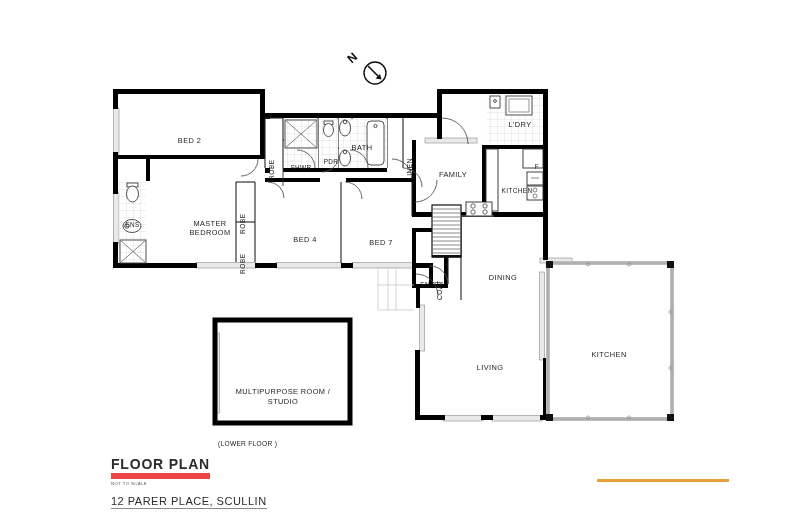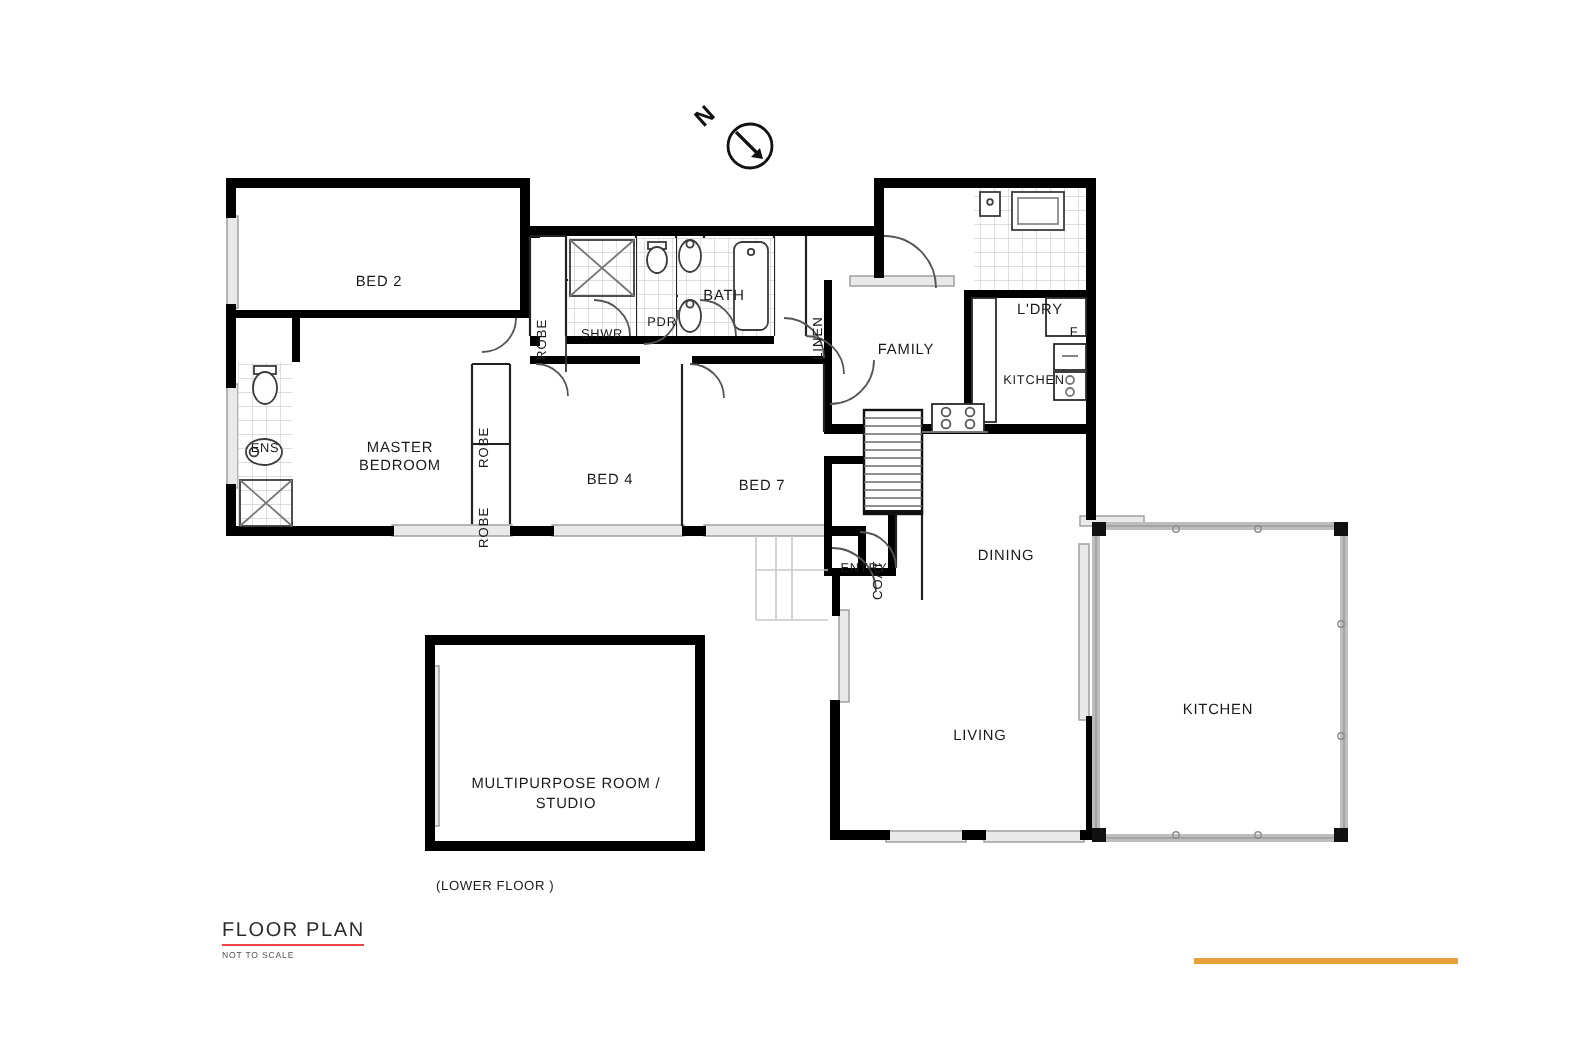--- a/index.html
+++ b/index.html
@@ -9,22 +9,22 @@
   #plan{position:absolute;left:0;top:0;width:790px;height:527px;}
 
   .lbl{position:absolute;font-family:"Liberation Sans",sans-serif;
        color:#1a1a1a;white-space:pre;letter-spacing:.4px;margin-top:16px;}
   .room{font-size:7.4px;text-align:center;line-height:9px;}
   .small{font-size:6.4px;}
   .vert{writing-mode:vertical-rl;transform:rotate(180deg);font-size:6.6px;letter-spacing:.5px;}
 
   
   #titleblock{position:absolute;left:111px;top:455px;}
-  #fp-title{font-size:10px;letter-spacing:.8px;color:#2b2b2b;
-            border-bottom:1px solid #ef4444;display:inline-block;padding-bottom:1px;}
+  #fp-title{font-size:14px;letter-spacing:.8px;color:#2b2b2b;
+            border-bottom:6px solid #ef4444;display:inline-block;padding-bottom:1px;font-weight:bold;}
   #fp-sub{font-size:4.3px;letter-spacing:.4px;color:#555;margin-top:2px;}
   #fp-addr{font-size:11px;letter-spacing:.5px;color:#2b2b2b;margin-top:9px;
            border-bottom:1px solid #8a8a8a;display:inline-block;padding-bottom:1px;}
 
   #lowerfloor{position:absolute;left:218px;top:440px;font-size:6.6px;color:#1a1a1a;letter-spacing:.3px;}
 
   
   #brand{position:absolute;left:597px;top:478px;}
   #brand-text{font-family:"Liberation Serif",serif;font-weight:bold;font-size:19px;
               letter-spacing:1.4px;color:#16305c;line-height:19px;}
@@ -280,21 +280,21 @@
     <line x1="388" y1="268" x2="388" y2="310"></line>
     <line x1="396" y1="268" x2="396" y2="310"></line>
     <line x1="378" y1="285" x2="414" y2="285"></line>
     <line x1="378" y1="310" x2="414" y2="310"></line>
   </g>
 
 </svg>
 
 <div class="lbl room" style="left:152px;top:120px;width:75px;">BED 2</div>
 
-<div class="lbl room" style="left:160px;top:203px;width:80px;"><span style="white-space:pre-line;display:block;">MASTER
+<div class="lbl room" style="left:170px;top:203px;width:80px;"><span style="white-space:pre-line;display:block;">MASTER
 BEDROOM</span></div>
 
 <div class="lbl room small" style="left:120px;top:204px;width:25px;">ENS</div>
 
 <div class="lbl vert" style="left:268px;top:122px;height:42px;">ROBE</div>
 
 <div class="lbl vert" style="left:239px;top:188px;height:30px;">ROBE</div>
 
 <div class="lbl vert" style="left:239px;top:228px;height:30px;">ROBE</div>
 
@@ -305,21 +305,21 @@
 <div class="lbl room" style="left:349px;top:127px;width:26px;">BATH</div>
 
 <div class="lbl vert" style="left:406px;top:124px;height:40px;">LINEN</div>
 
 <div class="lbl room" style="left:283px;top:219px;width:44px;">BED 4</div>
 
 <div class="lbl room" style="left:359px;top:222px;width:44px;">BED 7</div>
 
 <div class="lbl room" style="left:430px;top:154px;width:46px;text-align:center;">FAMILY</div>
 
-<div class="lbl room" style="left:503px;top:134px;width:34px;">L'DRY</div>
+<div class="lbl room" style="left:503px;top:104px;width:34px;">L'DRY</div>
 
 <div class="lbl room small" style="left:495px;top:170px;width:44px;">KITCHEN</div>
 
 <div class="lbl room small" style="left:532px;top:146px;width:10px;">F</div>
 
 <div class="lbl room small" style="left:415px;top:264px;width:34px;">ENTRY</div>
 
 <div class="lbl vert" style="left:436px;top:252px;height:32px;">COAT</div>
 
 <div class="lbl room" style="left:481px;top:257px;width:44px;">DINING</div>
@@ -338,17 +338,18 @@
     <line x1="20" y1="16" x2="32" y2="28" stroke="#111" stroke-width="1.6"></line>
     <polygon points="33.5,29.5 27.5,28.5 32,24" fill="#111"></polygon>
   </svg>
 </div>
 
 <div id="lowerfloor">(LOWER FLOOR )</div>
 
 <div id="titleblock">
   <div id="fp-title">FLOOR PLAN</div>
   <div id="fp-sub">NOT TO SCALE</div>
+  <div id="fp-addr">12 PARER PLACE, SCULLIN</div>
 </div>
 
 <div id="brand">
   <div id="brand-rule"></div>
 </div>
 
 </body></html>

